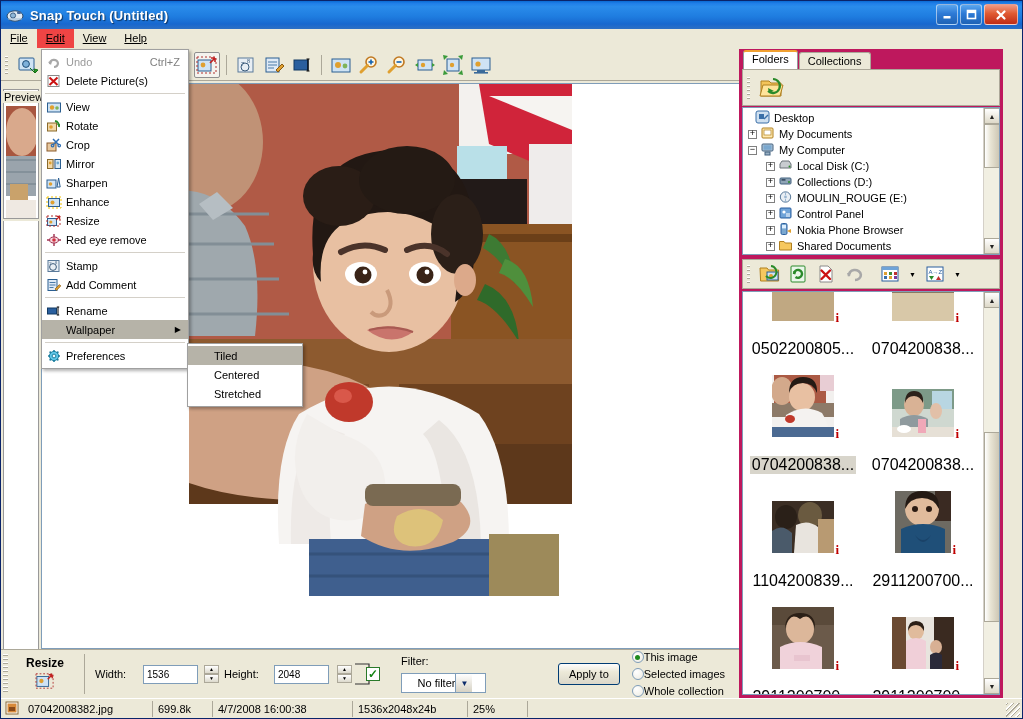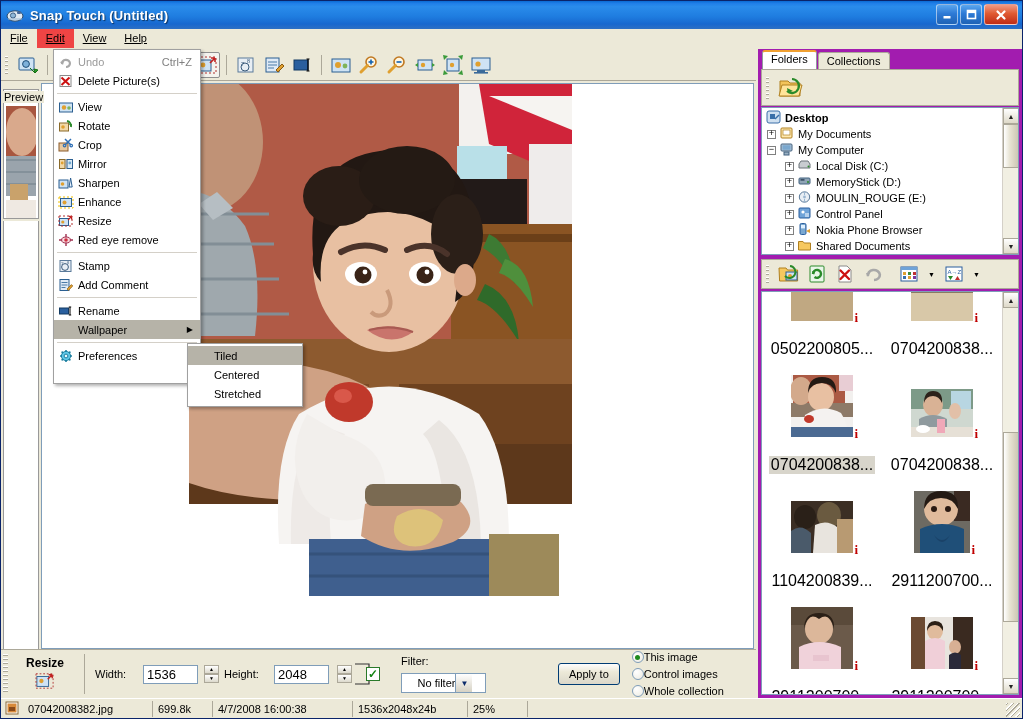--- a/index.html
+++ b/index.html
@@ -119,21 +119,21 @@
   .rb-grip {
     width: 5px; height: 40px; margin-left: 2px;
     background-image: repeating-linear-gradient(to bottom,#fff 0 1px,#aca899 1px 2px, transparent 2px 4px);
     background-size: 3px 4px;
   }
   .rb-title { font-weight: bold; font-size: 12px; text-align: center; }
   .rb-sep { width: 1px; height: 40px; background: #aca899; margin: 0 6px; }
   .fieldlabel { font-size: 11px; }
   .numbox {
     width: 55px; height: 19px; background: #fff; border: 1px solid #7f9db9;
-    font-size: 13px; padding: 1px 3px; display:flex; align-items:center;
+    font-size: 10px; padding: 1px 3px; display:flex; align-items:center;
   }
   .spinner { width: 15px; display: flex; flex-direction: column; }
   .spin-btn {
     height: 9px; border: 1px solid #aca899; background: linear-gradient(to bottom,#fff,#dcd9cc);
     display:flex; align-items:center; justify-content:center; font-size:5px; line-height:5px;
   }
   .chainbox {
     width: 14px; height: 14px; background: #fff; border: 1px solid #2a7a2a;
     display: flex; align-items: center; justify-content: center;
     color: #128312; font-size: 12px; font-weight: bold; line-height: 12px;
@@ -171,22 +171,22 @@
     height: 16px; display: flex; align-items: center;
     border-right: 1px solid #aca899; padding: 0 5px; color: #000;
   }
   .sb-grip {
     position:absolute; right:2px; bottom:1px; width:14px; height:14px;
     background: repeating-linear-gradient(135deg,#fff 0 1px,#aca899 1px 2px,transparent 2px 4px);
   }
 
   
   .rightpanel {
-    position: absolute; left: 757px; top: 48px; width: 264px; height: 649px;
-    background: #a21caf;
+    position: absolute; left: 738px; top: 48px; width: 264px; height: 649px;
+    background: #be185d;
   }
   .tabstrip { position: relative; height: 20px; margin-left: 4px; display:flex; align-items:flex-end; }
   .tab {
     height: 17px; padding: 1px 8px 0 8px; font-size: 11px;
     background: #ece9d8; border: 1px solid #aca899; border-bottom: none;
     border-radius: 3px 3px 0 0; margin-right: 1px; line-height: 15px;
   }
   .tab.active {
     background: #fff; border-color: #919b9c; height: 19px;
     border-top: 2px solid #f0a030; padding-top:0;
@@ -241,21 +241,21 @@
     line-height: 13px;
   }
   .thumb-name { font-size: 16px; margin-top: 19px; padding: 0 2px; white-space: nowrap; }
   .thumb-name.sel { background: #d8d5cb; }
 
   
   .menu-popup {
     position: absolute; background: #fff; border: 1px solid #a0a0a0;
     box-shadow: 2px 2px 3px rgba(0,0,0,.3); z-index: 50;
   }
-  .menu-popup.edit { left: 40px; top: 48px; width: 148px; padding: 2px 0 18px 0; margin-left: 12px; }
+  .menu-popup.edit { left: 40px; top: 48px; width: 148px; padding: 2px 0 3px 0; }
   .menu-item {
     height: 19px; display: flex; align-items: center; font-size: 11px;
     padding-left: 0; position: relative;
   }
   .menu-item .mi-icon { width: 24px; display:flex; align-items:center; justify-content:center; }
   .menu-item .mi-label { flex: 1; }
   .menu-item .mi-accel { color: #808080; padding-right: 8px; font-size: 11px; }
   .menu-item.disabled .mi-label { color: #9a9a9a; }
   .menu-item.hl { background: #b6b3a8; }
   .menu-item .mi-arrow { padding-right: 7px; font-size: 8px; }
@@ -587,21 +587,21 @@
 
       <div style="display:flex;flex-direction:column;gap:1px;margin-left:12px;">
         <div class="radio-row">
           <span class="radio">
               <span class="dot"></span>
             </span>
           <span>This image</span>
         </div>
         <div class="radio-row">
           <span class="radio"></span>
-          <span>Control images</span>
+          <span>Selected images</span>
         </div>
         <div class="radio-row">
           <span class="radio"></span>
           <span>Whole collection</span>
         </div>
       </div>
     </div>
   </div>
 
   <div class="rightpanel">
@@ -617,21 +617,21 @@
           <path d="M2 5 h8 l2 2 h10 v13 h-20z" fill="#f3c45a" stroke="#b08020"></path>
           <path d="M4 9 h20 l-3 11 h-20z" fill="#ffe49a" stroke="#b08020"></path>
           <path d="M14 3 a7 7 0 1 1 -5 12" fill="none" stroke="#2a8a2a" stroke-width="2.2"></path>
           <path d="M9 12 l1 5 l5 -2z" fill="#2a8a2a"></path>
         </svg>
       </div>
     </div>
 
     <div class="tree">
       <div style="position:absolute;left:0;top:2px;right:18px;">
-        <div class="tree-row" style="padding-left:4px;font-weight:bold;">
+        <div class="tree-row" style="padding-left:12px;">
           <span style="margin-right:4px;">
             <svg width="15" height="14" viewBox="0 0 15 14">
                 <rect x="1" y="1" width="13" height="12" rx="2" fill="#cfe0f0" stroke="#3a6fa8"></rect>
                 <path d="M4 4 h5 v5 h-5z" fill="#3a6fa8"></path>
                 <path d="M9 9 l4 -4" stroke="#3a6fa8" stroke-width="1.4"></path>
               </svg>
           </span>
           <span>Desktop</span>
         </div>
         <div class="tree-row" style="padding-left:5px;">
@@ -667,21 +667,21 @@
         </div>
         <div class="tree-row" style="padding-left:23px;">
           <span class="expander">+</span>
           <span style="margin-right:4px;">
             <svg width="15" height="14" viewBox="0 0 15 14">
                 <rect x="2" y="4" width="11" height="6" rx="1" fill="#8fa4b6" stroke="#41607f"></rect>
                 <rect x="3.5" y="5.2" width="4" height="1.4" fill="#2a3f55"></rect>
                 <circle cx="11" cy="8" r="1" fill="#2a8a2a"></circle>
               </svg>
           </span>
-          <span>MemoryStick (D:)</span>
+          <span>Collections (D:)</span>
         </div>
         <div class="tree-row" style="padding-left:23px;">
           <span class="expander">+</span>
           <span style="margin-right:4px;">
             <svg width="15" height="14" viewBox="0 0 15 14">
                 <circle cx="7.5" cy="7" r="5.2" fill="#e8eef4" stroke="#5a7a9a"></circle>
                 <circle cx="7.5" cy="7" r="1.4" fill="#9ab6d0"></circle>
                 <path d="M7.5 2 v3 M7.5 9 v3" stroke="#9ab6d0"></path>
               </svg>
           </span>

